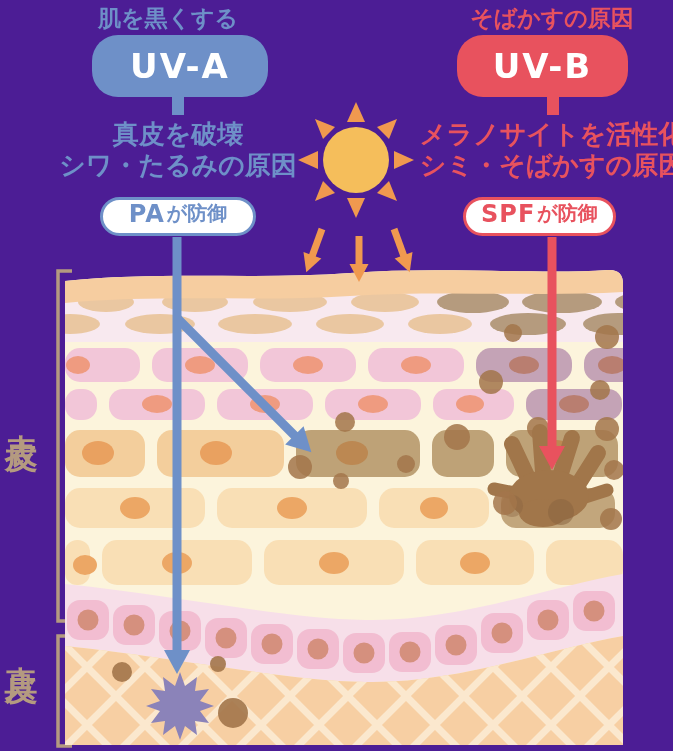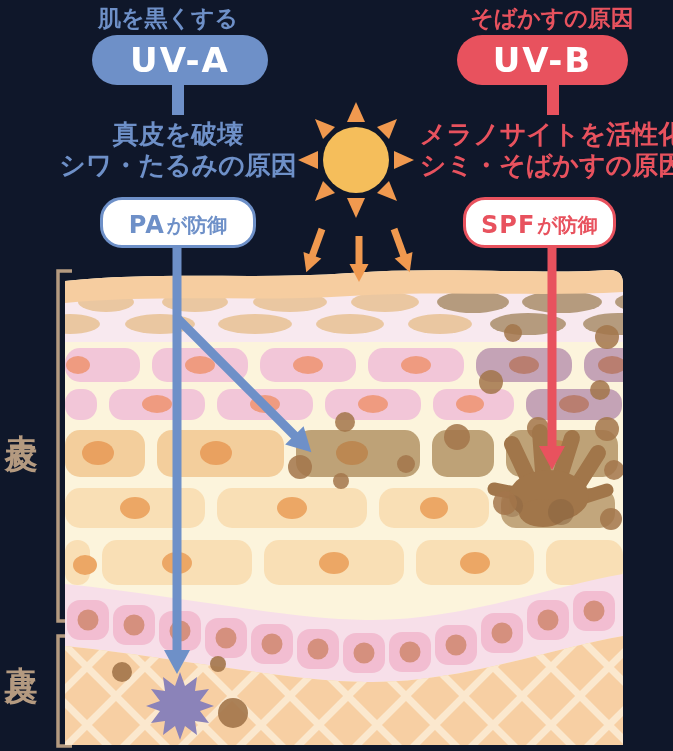--- a/index.html
+++ b/index.html
@@ -7,39 +7,39 @@
     --uvb-red:#E8525E;
     --sun-yellow:#F5BE5B;
     --sun-ray-orange:#F0994F;
     --bracket-tan:#B49A80;
     --melanin-brown:#A3764B;
     --melanocyte-brown:#A1764A;
     --damage-purple:#8B83B9;
   }
   html,body{margin:0;padding:0;background:#fff;}
   .stage{
-    position:relative;width:673px;height:751px;background:#0f172a;overflow:hidden;
+    position:relative;width:673px;height:751px;background:#4c1d95;overflow:hidden;
     font-family:"DejaVu Sans","Liberation Sans",sans-serif;
   }
   .art{position:absolute;left:0;top:0;}
   .tagline{position:absolute;top:3px;width:240px;text-align:center;font-weight:bold;font-size:23px;white-space:nowrap;}
   .tagline.a{left:48px;color:var(--uva-blue);}
   .tagline.b{left:432px;color:var(--uvb-red);}
-  .pill{position:absolute;top:35px;height:50px;border-radius:26px;color:#fff;font-weight:bold;font-size:34px;
+  .pill{position:absolute;top:35px;height:62px;border-radius:26px;color:#fff;font-weight:bold;font-size:34px;
         display:flex;align-items:center;justify-content:center;letter-spacing:2px;}
   .pill.a{left:92px;width:176px;background:var(--uva-blue);}
   .pill.b{left:457px;width:171px;background:var(--uvb-red);justify-content:center;}
   .stem{position:absolute;top:83px;width:12px;height:32px;}
   .stem.a{left:172px;background:var(--uva-blue);}
   .stem.b{left:547px;background:var(--uvb-red);}
   .effects{position:absolute;top:119px;width:280px;text-align:center;font-weight:bold;font-size:26px;line-height:31px;white-space:nowrap;}
   .effects.a{left:38px;color:var(--uva-blue);}
   .effects.b{left:412px;color:var(--uvb-red);}
   .defense{position:absolute;top:197px;height:33px;background:#fff;border:3.5px solid;border-radius:22px;
-           display:flex;align-items:flex-end;justify-content:center;font-weight:bold;font-size:20px;padding:6px 15px;white-space:nowrap;}
+           display:flex;align-items:flex-start;justify-content:center;font-weight:bold;font-size:20px;padding:0 15px;white-space:nowrap;}
   .defense.a{left:100px;color:var(--uva-blue);border-color:var(--uva-blue);min-width:120px;}
   .defense.b{left:463px;color:var(--uvb-red);border-color:var(--uvb-red);min-width:110px;}
   .defense .strong{font-size:24px;margin-right:2px;letter-spacing:1px;}
   .layer-label{position:absolute;writing-mode:vertical-rl;text-orientation:upright;
                font-weight:bold;font-size:33px;color:var(--bracket-tan);letter-spacing:5px;line-height:1;}
   .layer-label.epidermis{left:5px;top:408px;}
   .layer-label.dermis{left:5px;top:640px;}
   
   .sun-core{fill:var(--sun-yellow);}
   .sun-ray{fill:var(--sun-ray-orange);}

